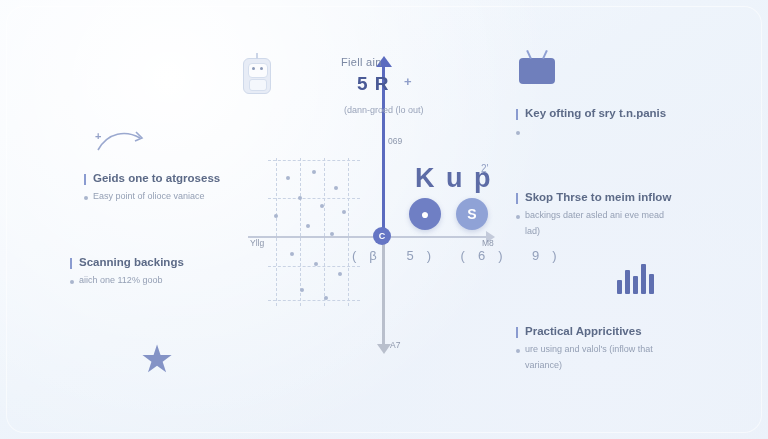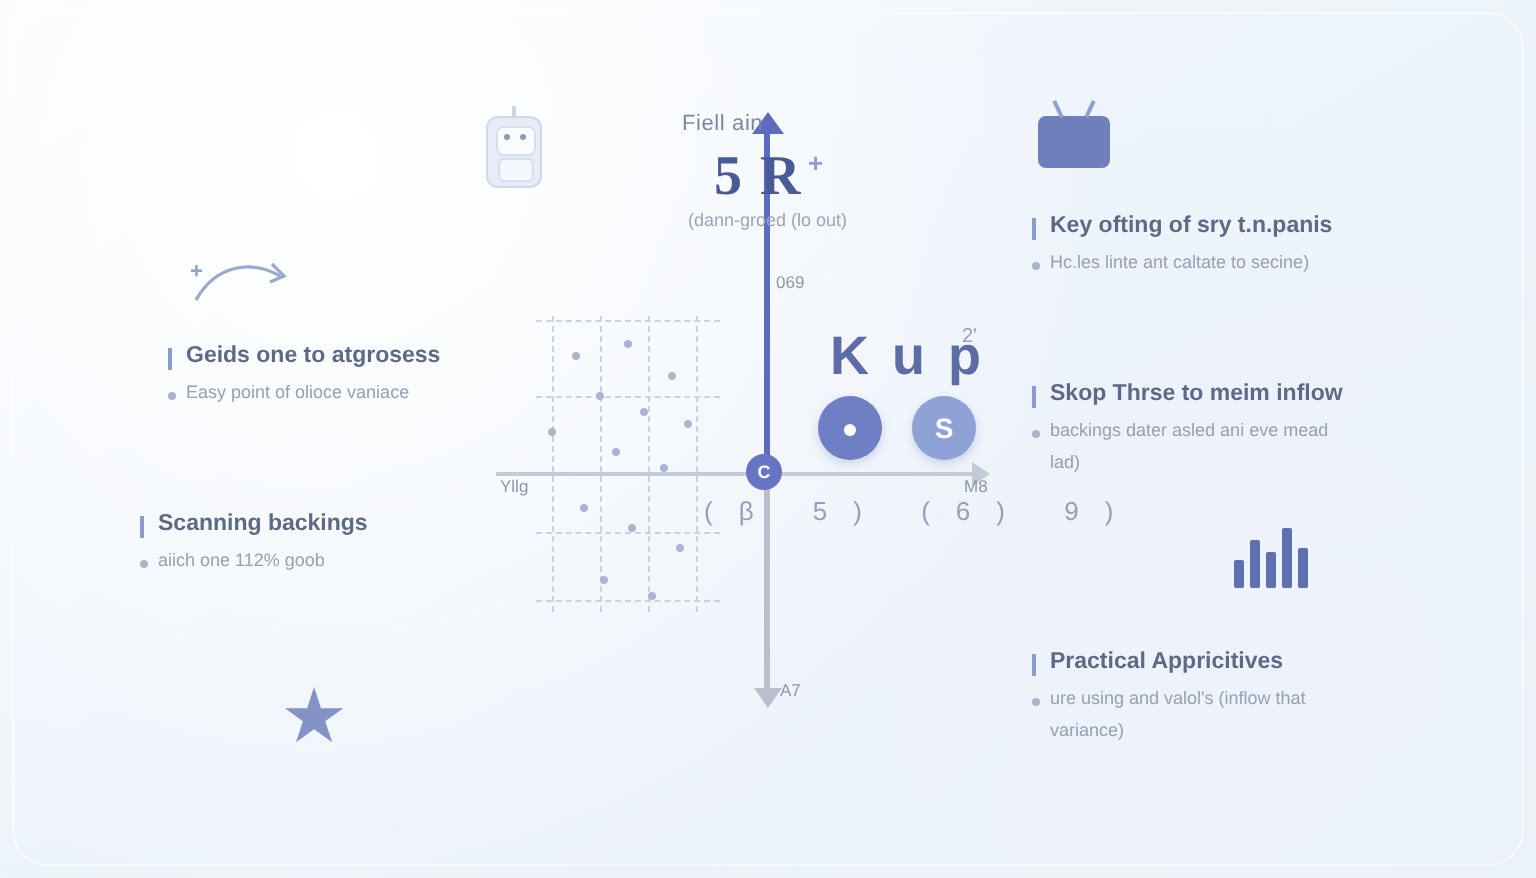--- a/index.html
+++ b/index.html
@@ -66,21 +66,21 @@
   }
   .vlabel{
     position:absolute;font-size:8.5px;color:#8d97ac;
   }
 
   
   .headline-sub{
     position:absolute;font-size:11px;color:#7b88a3;letter-spacing:.3px;
   }
   .headline-big{
-    position:absolute;font-size:28px;color:#4a5a96;font-weight:bold;letter-spacing:1px;font-family:Liberation Serif, serif;
+    position:absolute;font-size:19px;color:#4a5a96;font-weight:bold;letter-spacing:1px;
   }
   .headline-plus{
     position:absolute;font-size:13px;color:#8f9ec9;font-weight:bold;
   }
   .headline-note{
     position:absolute;font-size:9px;color:#9aa4ba;
   }
 
   
   .kup{
@@ -217,21 +217,20 @@
     <div class="bar"></div>
     <h4>Scanning backings</h4>
     <div class="bullet" style="top:24px;"></div>
     <p class="sub">aiich one 112% goob</p>
   </div>
 
   <div class="block" style="left:516px;top:107px;width:200px;">
     <div class="bar"></div>
     <h4>Key ofting of sry t.n.panis</h4>
     <div class="bullet" style="top:24px;"></div>
-    <p class="sub">Hc.les linte ant caltate to secine)</p>
   </div>
 
   <div class="block" style="left:516px;top:191px;width:210px;">
     <div class="bar"></div>
     <h4>Skop Thrse to meim inflow</h4>
     <div class="bullet" style="top:24px;"></div>
     <p class="sub">backings dater asled ani eve mead</p>
     <p class="sub">lad)</p>
   </div>
 

